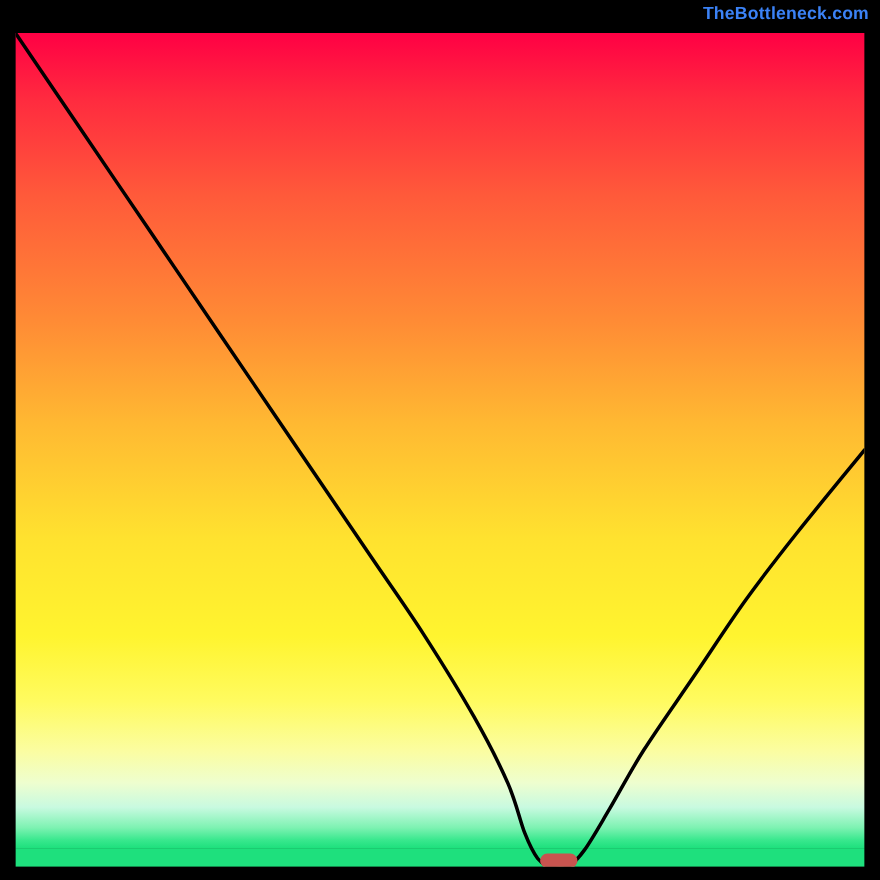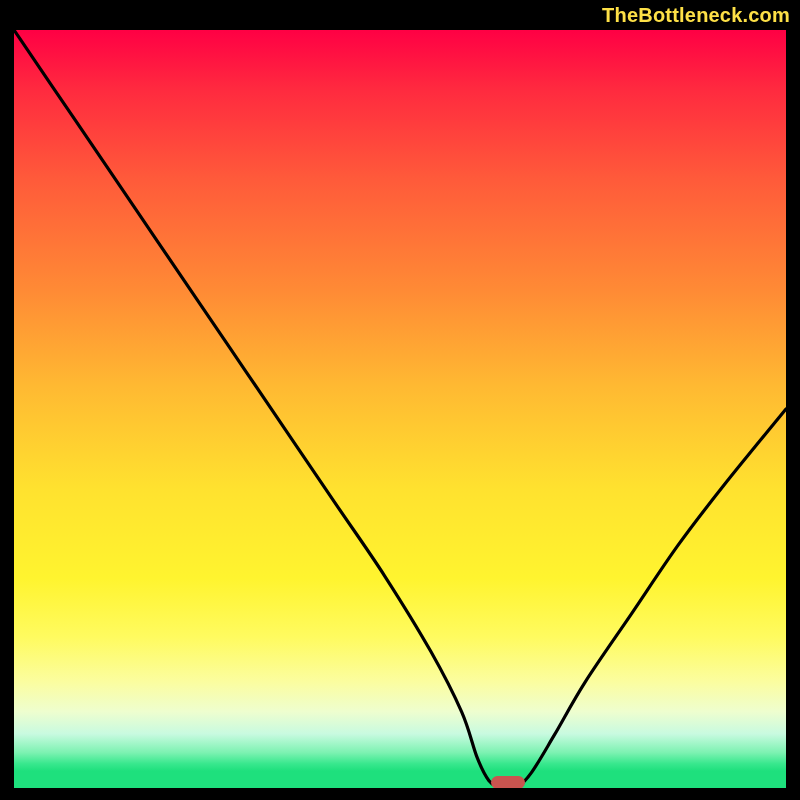--- a/index.html
+++ b/index.html
@@ -14,22 +14,22 @@
   .frame {
     position: relative;
     width: 800px;
     height: 800px;
     background: #000;
   }
   .watermark {
     position: absolute;
     top: 4px;
     right: 10px;
-    color: #fde047;
-    font-size: 20px;
+    color: #3b82f6;
+    font-size: 16px;
     font-weight: 600;
     letter-spacing: 0.2px;
     z-index: 50;
   }
   .plot-area {
     position: absolute;
     left: 14px;
     top: 30px;
     width: 772px;
     height: 758px;

